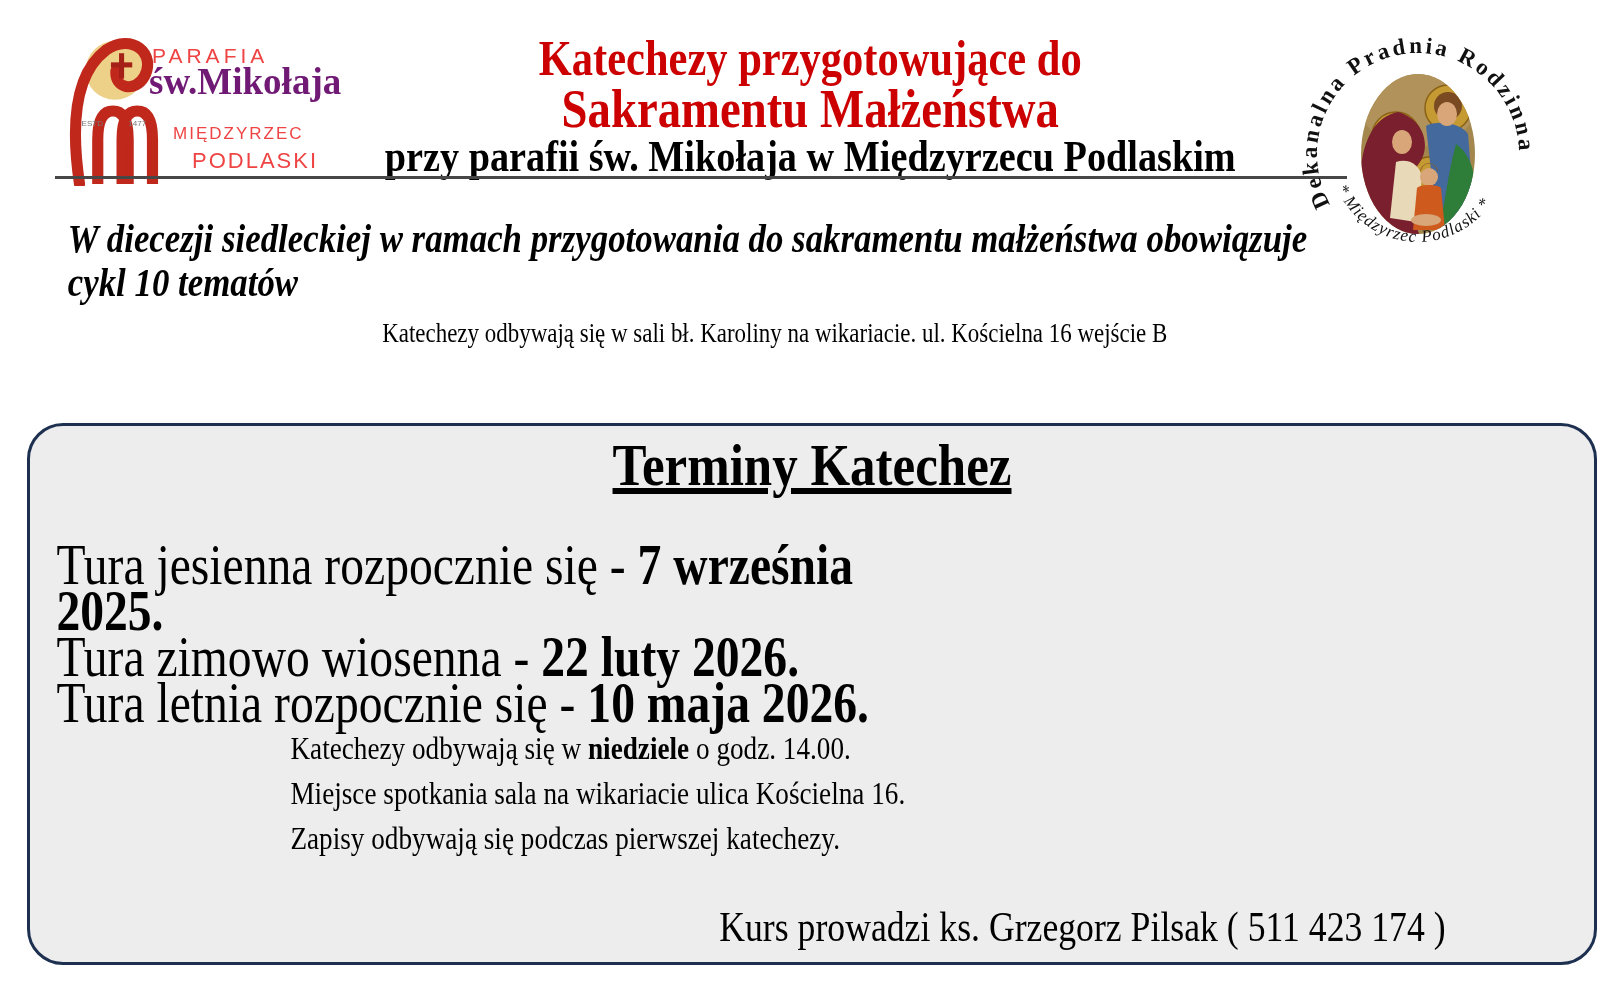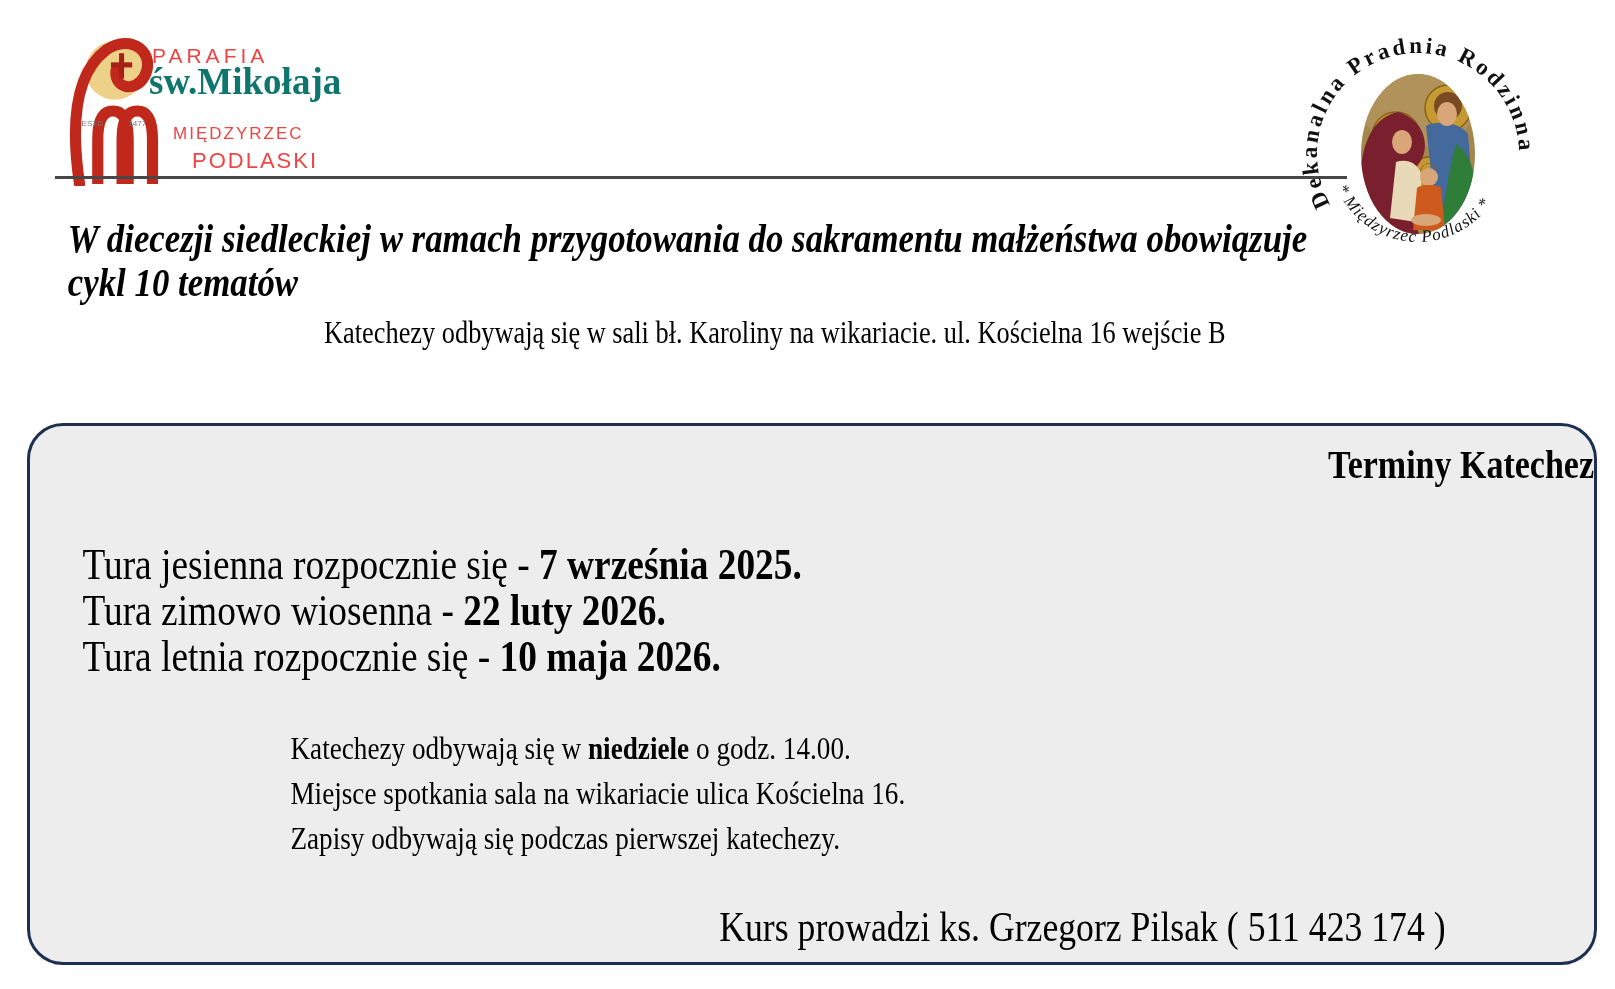--- a/index.html
+++ b/index.html
@@ -12,21 +12,21 @@
   
   .cond { width:117.65%; margin-left:-8.825%; transform:scaleX(0.85); }
 
   
   .crest-svg { position:absolute; left:66px; top:36px; }
   .parish-text-small {
     position:absolute; font-family:"Liberation Sans","DejaVu Sans",sans-serif;
     color:#ef4444;
   }
   .p-label1 { left:152px; top:44px;  font-size:21px; letter-spacing:4px; }
-  .p-name   { position:absolute; left:149px; top:60px; font-size:37px; font-weight:bold; color:#0f766e; }
+  .p-name   { position:absolute; left:149px; top:60px; font-size:37px; font-weight:bold; color:#701a75; }
   .p-label2 { left:173px; top:124px; font-size:17px; letter-spacing:2px; }
   .p-label3 { left:192px; top:148px; font-size:22px; letter-spacing:2px; }
 
   .titles { position:absolute; left:310px; top:32px; width:1000px; text-align:center; }
   .t1 { font-size:50px; font-weight:bold; line-height:52px; }
   .t2 { font-size:55px; font-weight:bold; line-height:50px; }
   .t3 { font-size:45px; font-weight:bold; line-height:44px; color:#000; }
 
   .rule { position:absolute; left:55px; top:176px; width:1292px; height:3px; background:#474747; }
 
@@ -34,31 +34,31 @@
   .seal-top-text  { font-family:"Liberation Serif",serif; font-size:23px; font-weight:bold; letter-spacing:3px; fill:#111; }
   .seal-bot-text  { font-family:"Liberation Serif",serif; font-size:17px; font-style:italic; letter-spacing:1px; fill:#111; }
 
   
   .intro {
     position:absolute; left:68px; top:216px; width:1300px;
     font-style:italic; font-size:41px; line-height:44px;font-weight:bold;
   }
   .location {
     position:absolute; left:0; top:310px; width:1550px; text-align:center;
-    font-size:31px; line-height:46px;
+    font-size:27px; line-height:46px;
   }
 
   
   .box {
     position:absolute; left:27px; top:423px; width:1564px; height:536px;
     background:#ededed; border:3px solid #1d3050; border-radius:36px;
   }
-  .box-title { position:absolute; left:0; right:0; top:12px; text-align:right;
-               font-size:40px; font-weight:bold; line-height:54px; }
-  .terms   { position:absolute; left:26px;  top:116px; width:900px; font-size:44px; line-height:46px;margin-left:26px; }
+  .box-title { position:absolute; left:0; right:0; top:12px; text-align:center;
+               font-size:60px; font-weight:bold; line-height:54px;text-decoration:underline; }
+  .terms   { position:absolute; left:26px;  top:116px; width:900px; font-size:56px; line-height:46px; }
   .details { position:absolute; left:260px; top:300px; width:900px; font-size:32px; line-height:45px; }
   .box-footer { position:absolute; right:62px; top:478px; width:900px; text-align:center;
                 font-size:42px; line-height:46px; }
   .terms b, .details b { font-weight:bold; }
 </style>
 </head>
 <body>
 
 <div class="page">
 
@@ -70,20 +70,27 @@
     <rect x="49" y="17" width="5" height="25" fill="#a52016"></rect>
     <rect x="41" y="26" width="21" height="5" fill="#a52016"></rect>
     <text x="12" y="89" font-family="Liberation Sans, sans-serif" font-size="8" fill="#777">ESTD</text>
     <text x="58" y="89" font-family="Liberation Sans, sans-serif" font-size="8" fill="#777">1477</text>
   </svg>
   <div class="parish-text-small p-label1">PARAFIA</div>
   <div class="p-name">św.Mikołaja</div>
   <div class="parish-text-small p-label2">MIĘDZYRZEC</div>
   <div class="parish-text-small p-label3">PODLASKI</div>
 
+  <div class="titles">
+    <div class="cond">
+      <div class="t1" style="color:#cc0000">Katechezy przygotowujące do</div>
+      <div class="t2" style="color:#cc0000">Sakramentu Małżeństwa</div>
+      <div class="t3">przy parafii św. Mikołaja w Międzyrzecu Podlaskim</div>
+    </div>
+  </div>
 
   <div class="rule"></div>
 
   <div class="deanery">
     <svg width="240" height="252" viewBox="0 0 240 252" aria-hidden="true">
       <defs>
         <path id="arcTop" d="M 32.5 182.5 A 101 101 0 1 1 207.5 182.5"></path>
         <path id="arcBot" d="M 37.3 162 A 88 88 0 0 0 202.7 162"></path>
         <clipPath id="ovalClip">
             <ellipse cx="120" cy="132" rx="57" ry="80"></ellipse>

